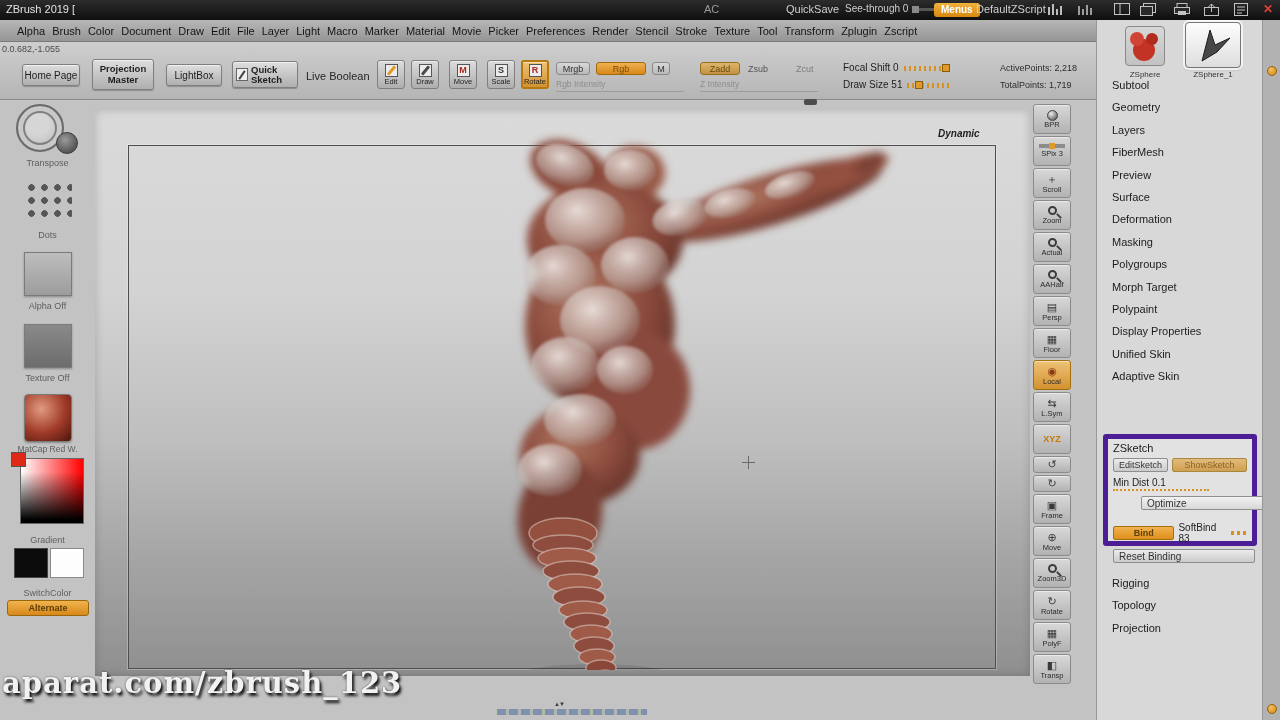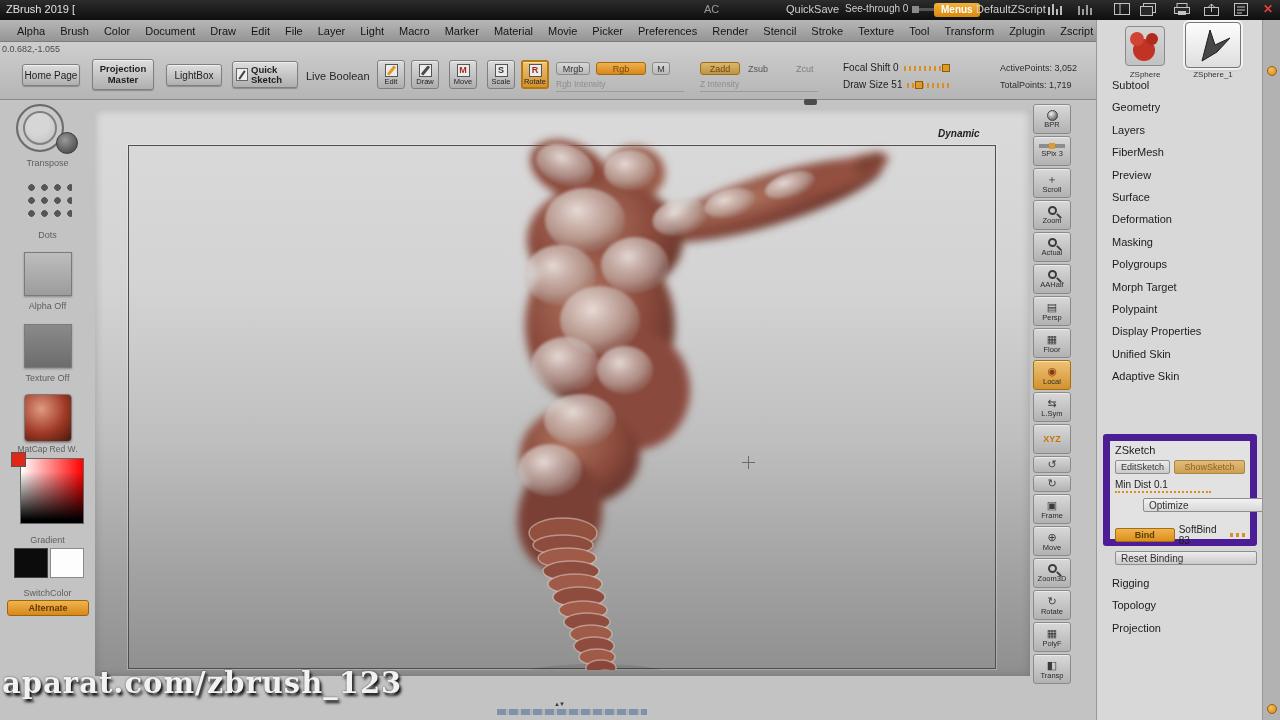--- a/index.html
+++ b/index.html
@@ -21,21 +21,21 @@
   #tb-menus { left:934px; top:2px; background:linear-gradient(#f2b23c,#d8880e); color:#fff;
     padding:1px 7px 2px; border-radius:3px; font-weight:bold; font-size:10px; }
   #tb-zscript { left:976px; }
   .tb-icon { position:absolute; top:3px; width:18px; height:14px; }
   #tb-close { position:absolute; left:1260px; top:2px; width:16px; height:15px; color:#e04038;
     font-weight:bold; font-size:12px; text-align:center; line-height:15px; }
 
   
   #menubar { position:absolute; left:0; top:20px; width:1096px; height:22px;
     background:linear-gradient(#b7b7b7,#959595); border-bottom:1px solid #7b7b7b;
-    display:flex; align-items:center; gap:15px; padding-left:17px; font-size:11px; color:#151515; z-index:30; }
+    display:flex; align-items:center; gap:7px; padding-left:17px; font-size:11px; color:#151515; z-index:30; }
   .menu-item { white-space:nowrap; cursor:default; }
 
   
   #shelf { position:absolute; left:0; top:42px; width:1096px; height:58px;
     background:linear-gradient(#cecece,#b5b5b5); border-bottom:1px solid #898989; z-index:30; }
   #coords { position:absolute; left:2px; top:2px; font-size:9px; color:#4a4a4a; }
   .shelf-btn { position:absolute; background:linear-gradient(#dedede,#afafaf);
     border:1px solid #7f7f7f; border-radius:3px; color:#1e1e1e; font-size:10px;
     display:flex; align-items:center; justify-content:center; text-align:center;
     box-shadow:0 1px 1px rgba(0,0,0,.25), inset 0 1px 0 rgba(255,255,255,.55); }
@@ -160,21 +160,21 @@
   #thumb-zsphere1 { position:absolute; left:88px; top:2px; width:56px; height:46px;
     background:linear-gradient(#fdfdfd,#dedede); border:1px solid #777; border-radius:4px;
     box-shadow:0 0 0 2px rgba(255,255,255,.8), 0 1px 3px rgba(0,0,0,.35); }
   .thumb-lbl { position:absolute; top:50px; font-size:8px; color:#333; text-align:center; }
   #lbl-zsphere { left:18px; width:60px; }
   #lbl-zsphere1 { left:86px; width:60px; }
   .psec { height:22.4px; line-height:22.4px; padding-left:15px; font-size:11px; color:#1b1b1b; }
   #panel-sections { position:absolute; left:0; top:54px; width:166px; }
   #panel-sections-bottom { position:absolute; left:0; top:552px; width:166px; }
   #zsketch-box { position:absolute; left:6px; top:414px; width:154px; height:112px;
-    background:#e2e2e2; border:7px solid #4c1d95; border-radius:3px; padding:3px 5px; }
+    background:#e2e2e2; border:5px solid #4c1d95; border-radius:3px; padding:3px 5px; }
   .zs-title { font-size:11px; color:#1b1b1b; }
   .zs-row { display:flex; gap:4px; margin-top:4px; align-items:center; }
   .zs-btn { background:linear-gradient(#ececec,#cacaca); border:1px solid #8e8e8e; border-radius:2px;
     font-size:9px; color:#333; height:14px; display:flex; align-items:center; padding:0 5px; }
   #btn-showsketch { background:linear-gradient(#e2ba7a,#cfa052); color:#8a6428; border-color:#a8883e; flex:1; justify-content:center; }
   #sl-mindist { font-size:10px; color:#1d1d1d; margin-top:5px; width:96px;
     border-bottom:2px dotted #d89020; padding-bottom:1px; }
   #btn-optimize { margin-top:5px; width:142px; background:linear-gradient(#f2f2f2,#d8d8d8); font-size:10px;margin-left:28px; }
   #bind-row { margin-top:12px; }
   #btn-bind { width:68px; background:linear-gradient(#f2b24e,#dc8f1c); border-color:#a2700c;
@@ -342,21 +342,21 @@
     <span id="lbl-zcut">Zcut</span>
     <div class="dim-slider" id="sl-zintensity">Z Intensity</div>
 
     <div class="oslider" id="sl-focal">
       <span>Focal Shift 0</span><span class="otrack"><span class="oknob"></span></span>
     </div>
     <div class="oslider" id="sl-drawsize">
       <span>Draw Size 51</span><span class="otrack"><span class="oknob"></span></span>
     </div>
     <span id="lbl-dynamic">Dynamic</span>
-    <span id="lbl-activepoints">ActivePoints: 3,052</span>
+    <span id="lbl-activepoints">ActivePoints: 2,218</span>
     <span id="lbl-totalpoints">TotalPoints: 1,719</span>
   </div>
   <div id="hscroll-nub"></div>
 
   <div id="left-tray">
     <div id="stroke-ring"></div>
     <div id="stroke-dot"></div>
     <div class="tray-lbl" style="top:58px">Transpose</div>
     <div id="dots-swatch"></div>
     <div class="tray-lbl" style="top:130px">Dots</div>

